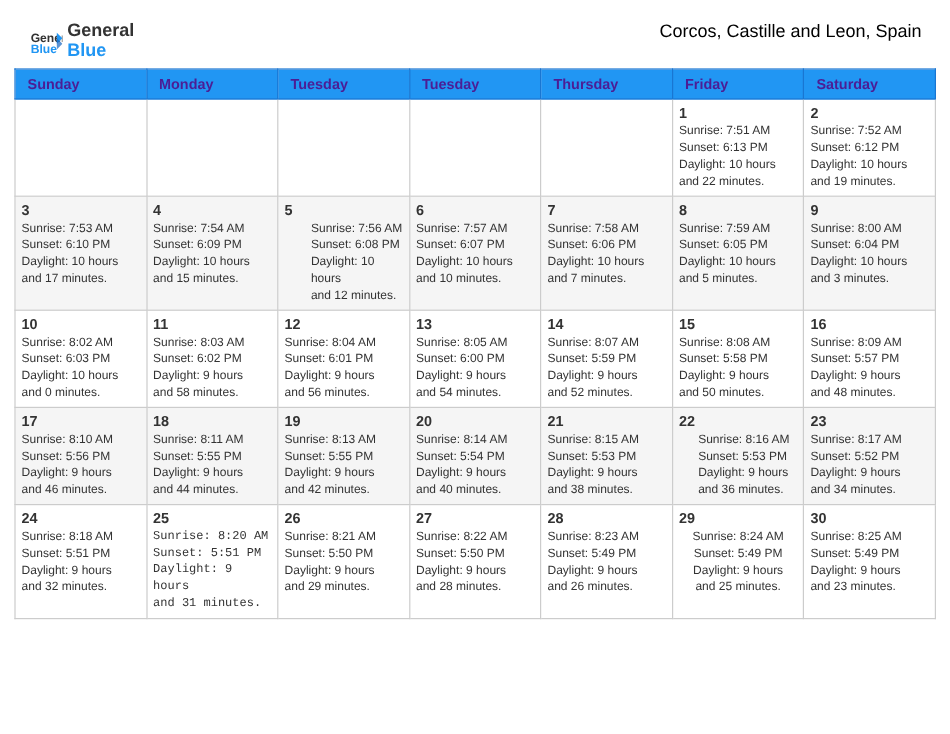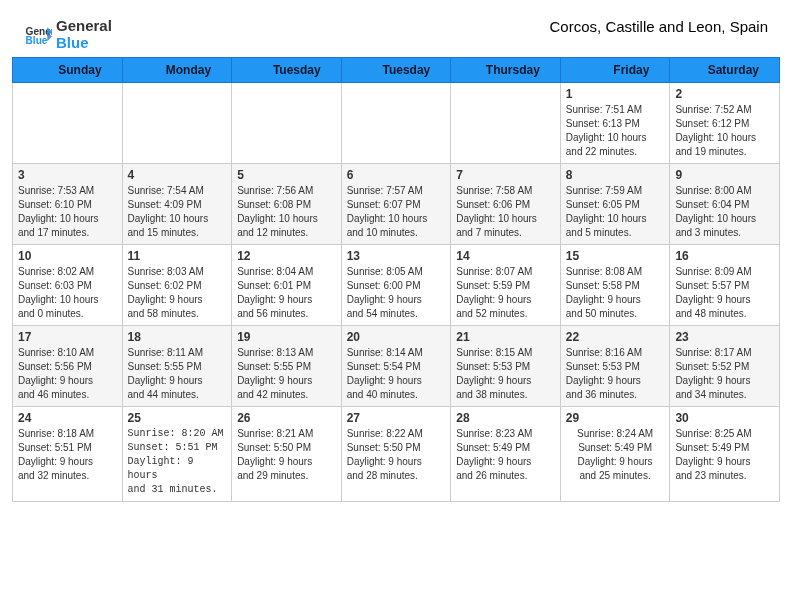--- a/index.html
+++ b/index.html
@@ -39,24 +39,24 @@
     }
     .calendar {
       margin: 0 12px 10px 12px;
     }
     table {
       width: 100%;
       border-collapse: collapse;
     }
     thead tr th {
       background: #2196F3;
-      color: #0f172a;
+      color: #4c1d95;
       font-size: 12px;
-      padding: 5px 20px;
-      text-align: right;
+      padding: 5px 10px;
+      text-align: left;
       border: 1px solid #1976D2;
     }
     tbody tr td {
       border: 1px solid #ccc;
       vertical-align: top;
       padding: 4px 5px;
       font-size: 10.5px;
       color: #333;
       background: #fff;
       width: 14.28%;
@@ -140,27 +140,27 @@
           <td>
             <span class="day-num">3</span>
             <div class="day-info" style="white-space: pre-line;">Sunrise: 7:53 AM
 Sunset: 6:10 PM
 Daylight: 10 hours
 and 17 minutes.</div>
           </td>
           <td>
             <span class="day-num">4</span>
             <div class="day-info" style="white-space: pre-line;">Sunrise: 7:54 AM
-Sunset: 4:09 PM
+Sunset: 6:09 PM
 Daylight: 10 hours
 and 15 minutes.</div>
           </td>
           <td>
             <span class="day-num">5</span>
-            <div class="day-info" style="white-space: pre-line;">Sunrise: 7:56 AM
+            <div class="day-info" style="white-space: pre-line; margin-left: 22px;">Sunrise: 7:56 AM
 Sunset: 6:08 PM
 Daylight: 10 hours
 and 12 minutes.</div>
           </td>
           <td>
             <span class="day-num">6</span>
             <div class="day-info" style="white-space: pre-line;">Sunrise: 7:57 AM
 Sunset: 6:07 PM
 Daylight: 10 hours
 and 10 minutes.</div>
@@ -269,21 +269,21 @@
           </td>
           <td>
             <span class="day-num">21</span>
             <div class="day-info" style="white-space: pre-line;">Sunrise: 8:15 AM
 Sunset: 5:53 PM
 Daylight: 9 hours
 and 38 minutes.</div>
           </td>
           <td>
             <span class="day-num">22</span>
-            <div class="day-info" style="white-space: pre-line;">Sunrise: 8:16 AM
+            <div class="day-info" style="white-space: pre-line; margin-left: 16px;">Sunrise: 8:16 AM
 Sunset: 5:53 PM
 Daylight: 9 hours
 and 36 minutes.</div>
           </td>
           <td>
             <span class="day-num">23</span>
             <div class="day-info" style="white-space: pre-line;">Sunrise: 8:17 AM
 Sunset: 5:52 PM
 Daylight: 9 hours
 and 34 minutes.</div>

